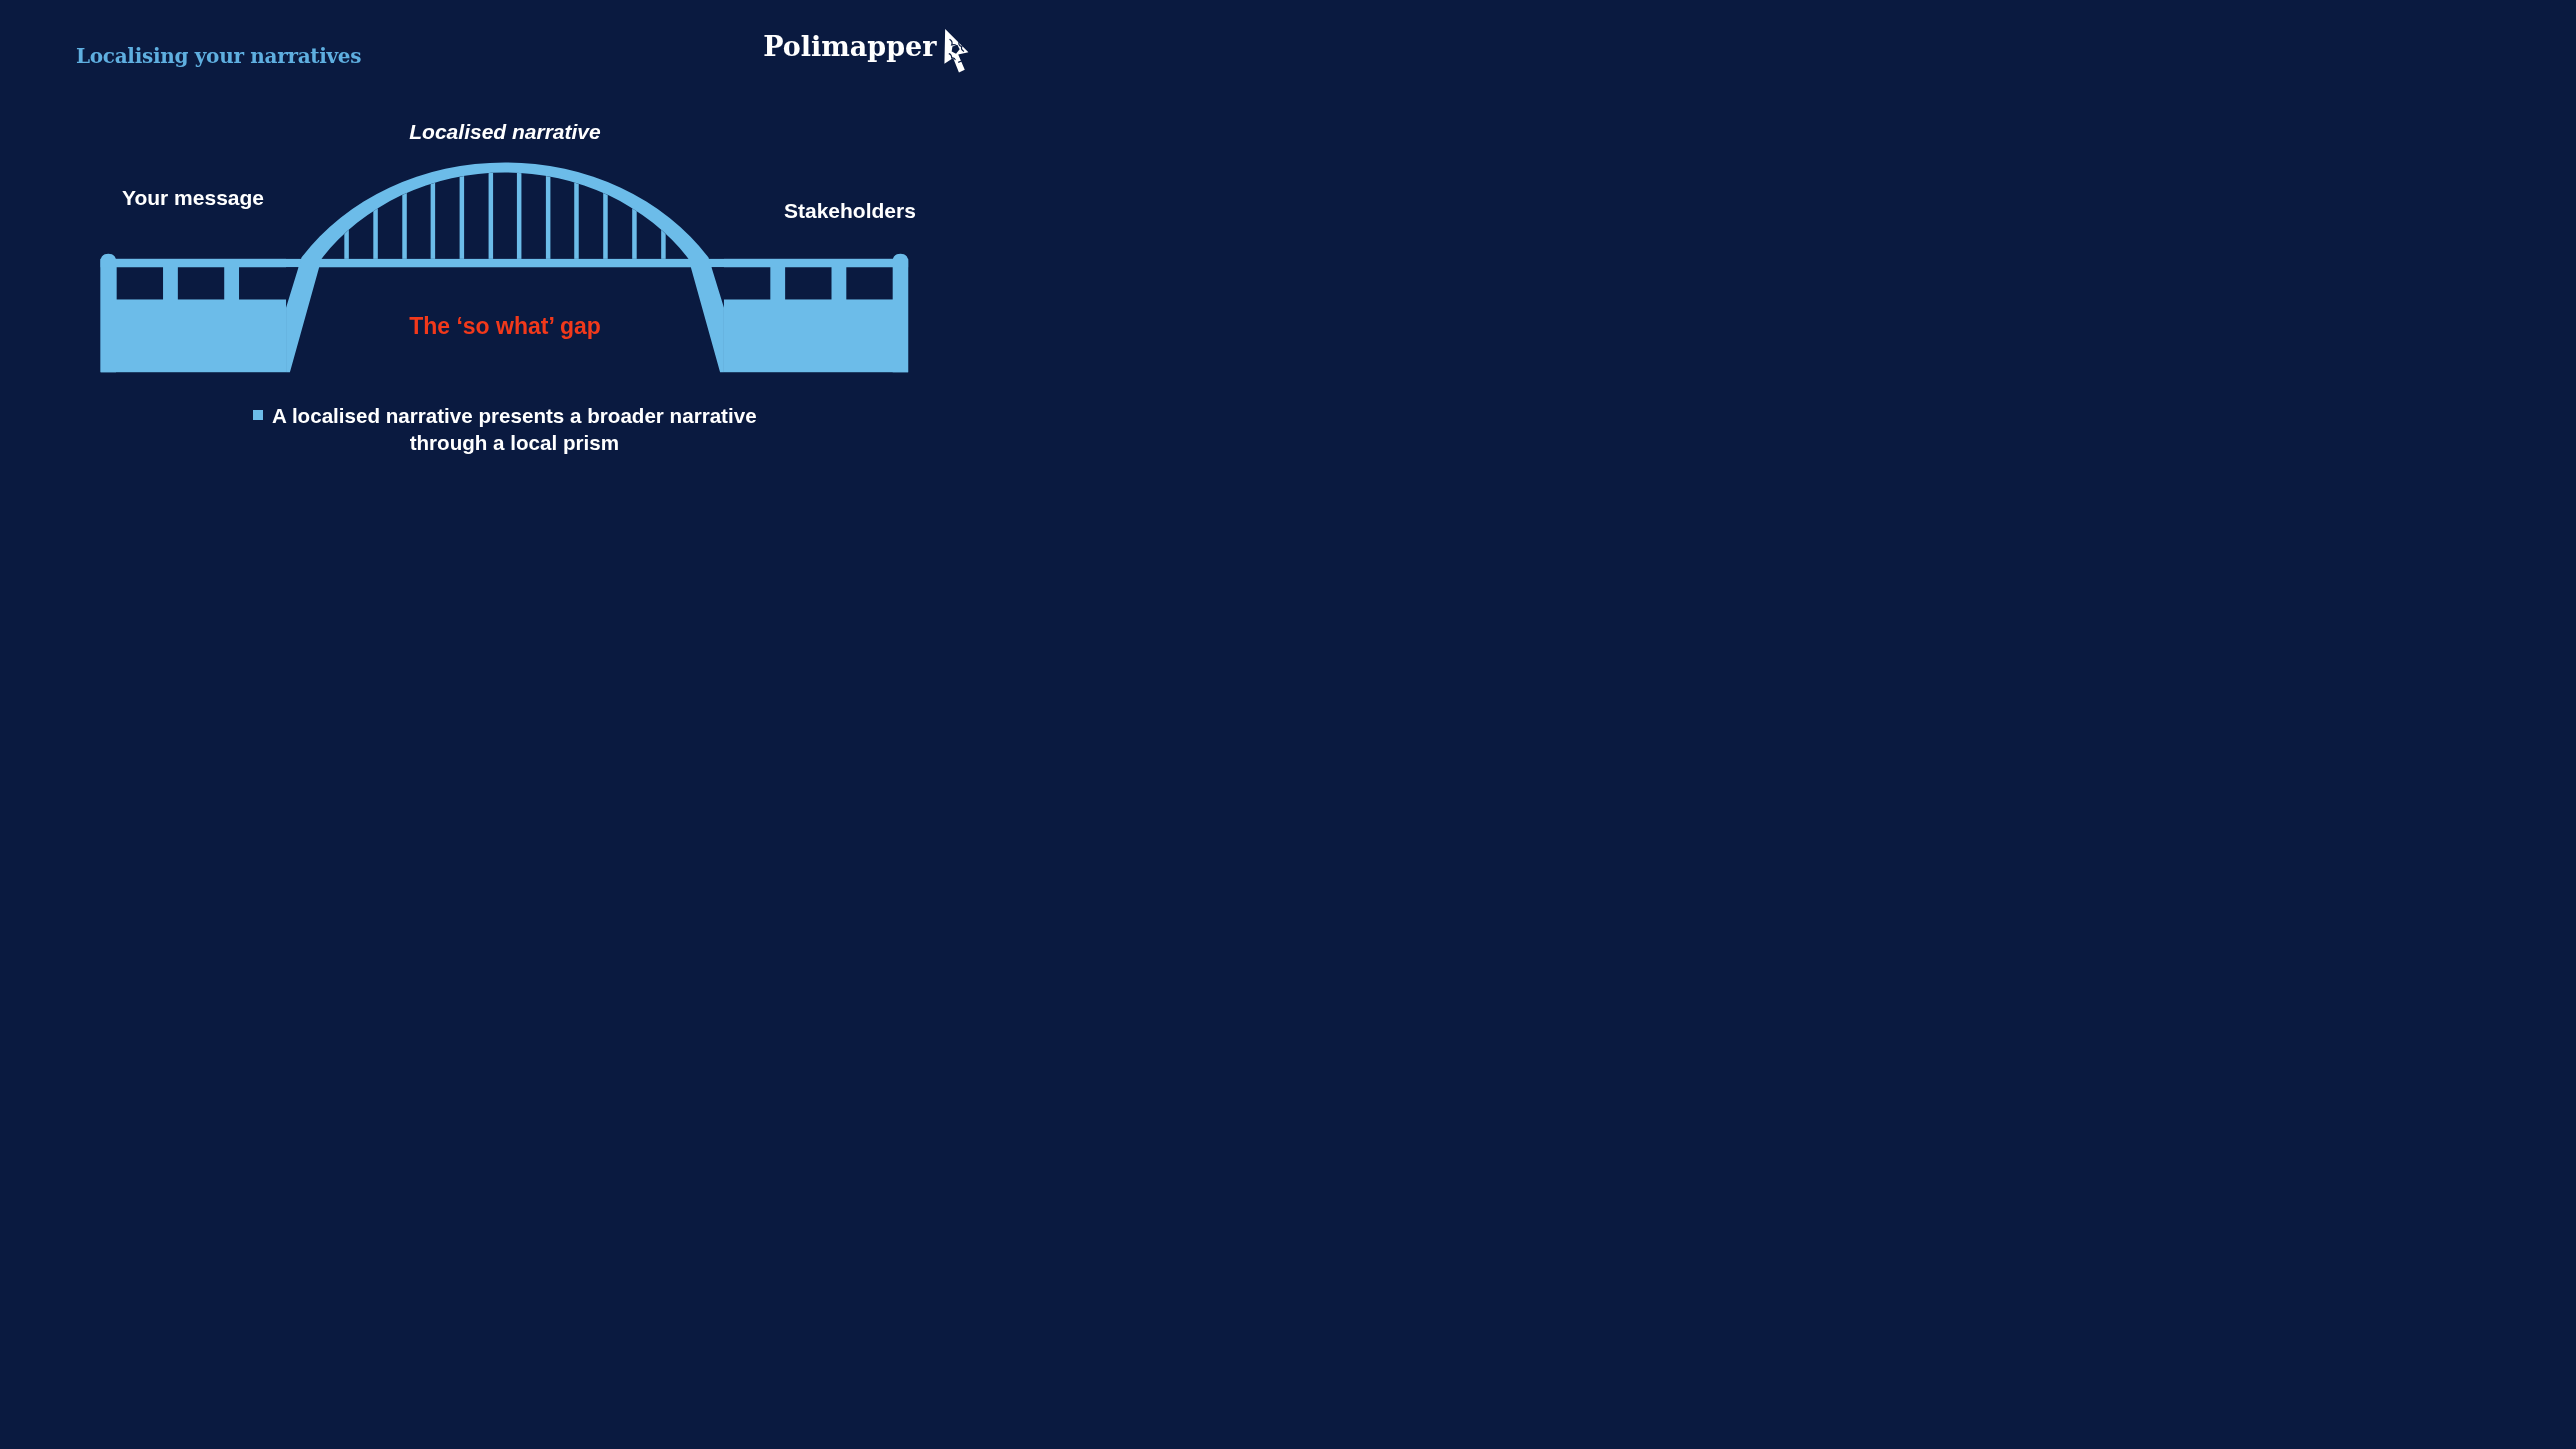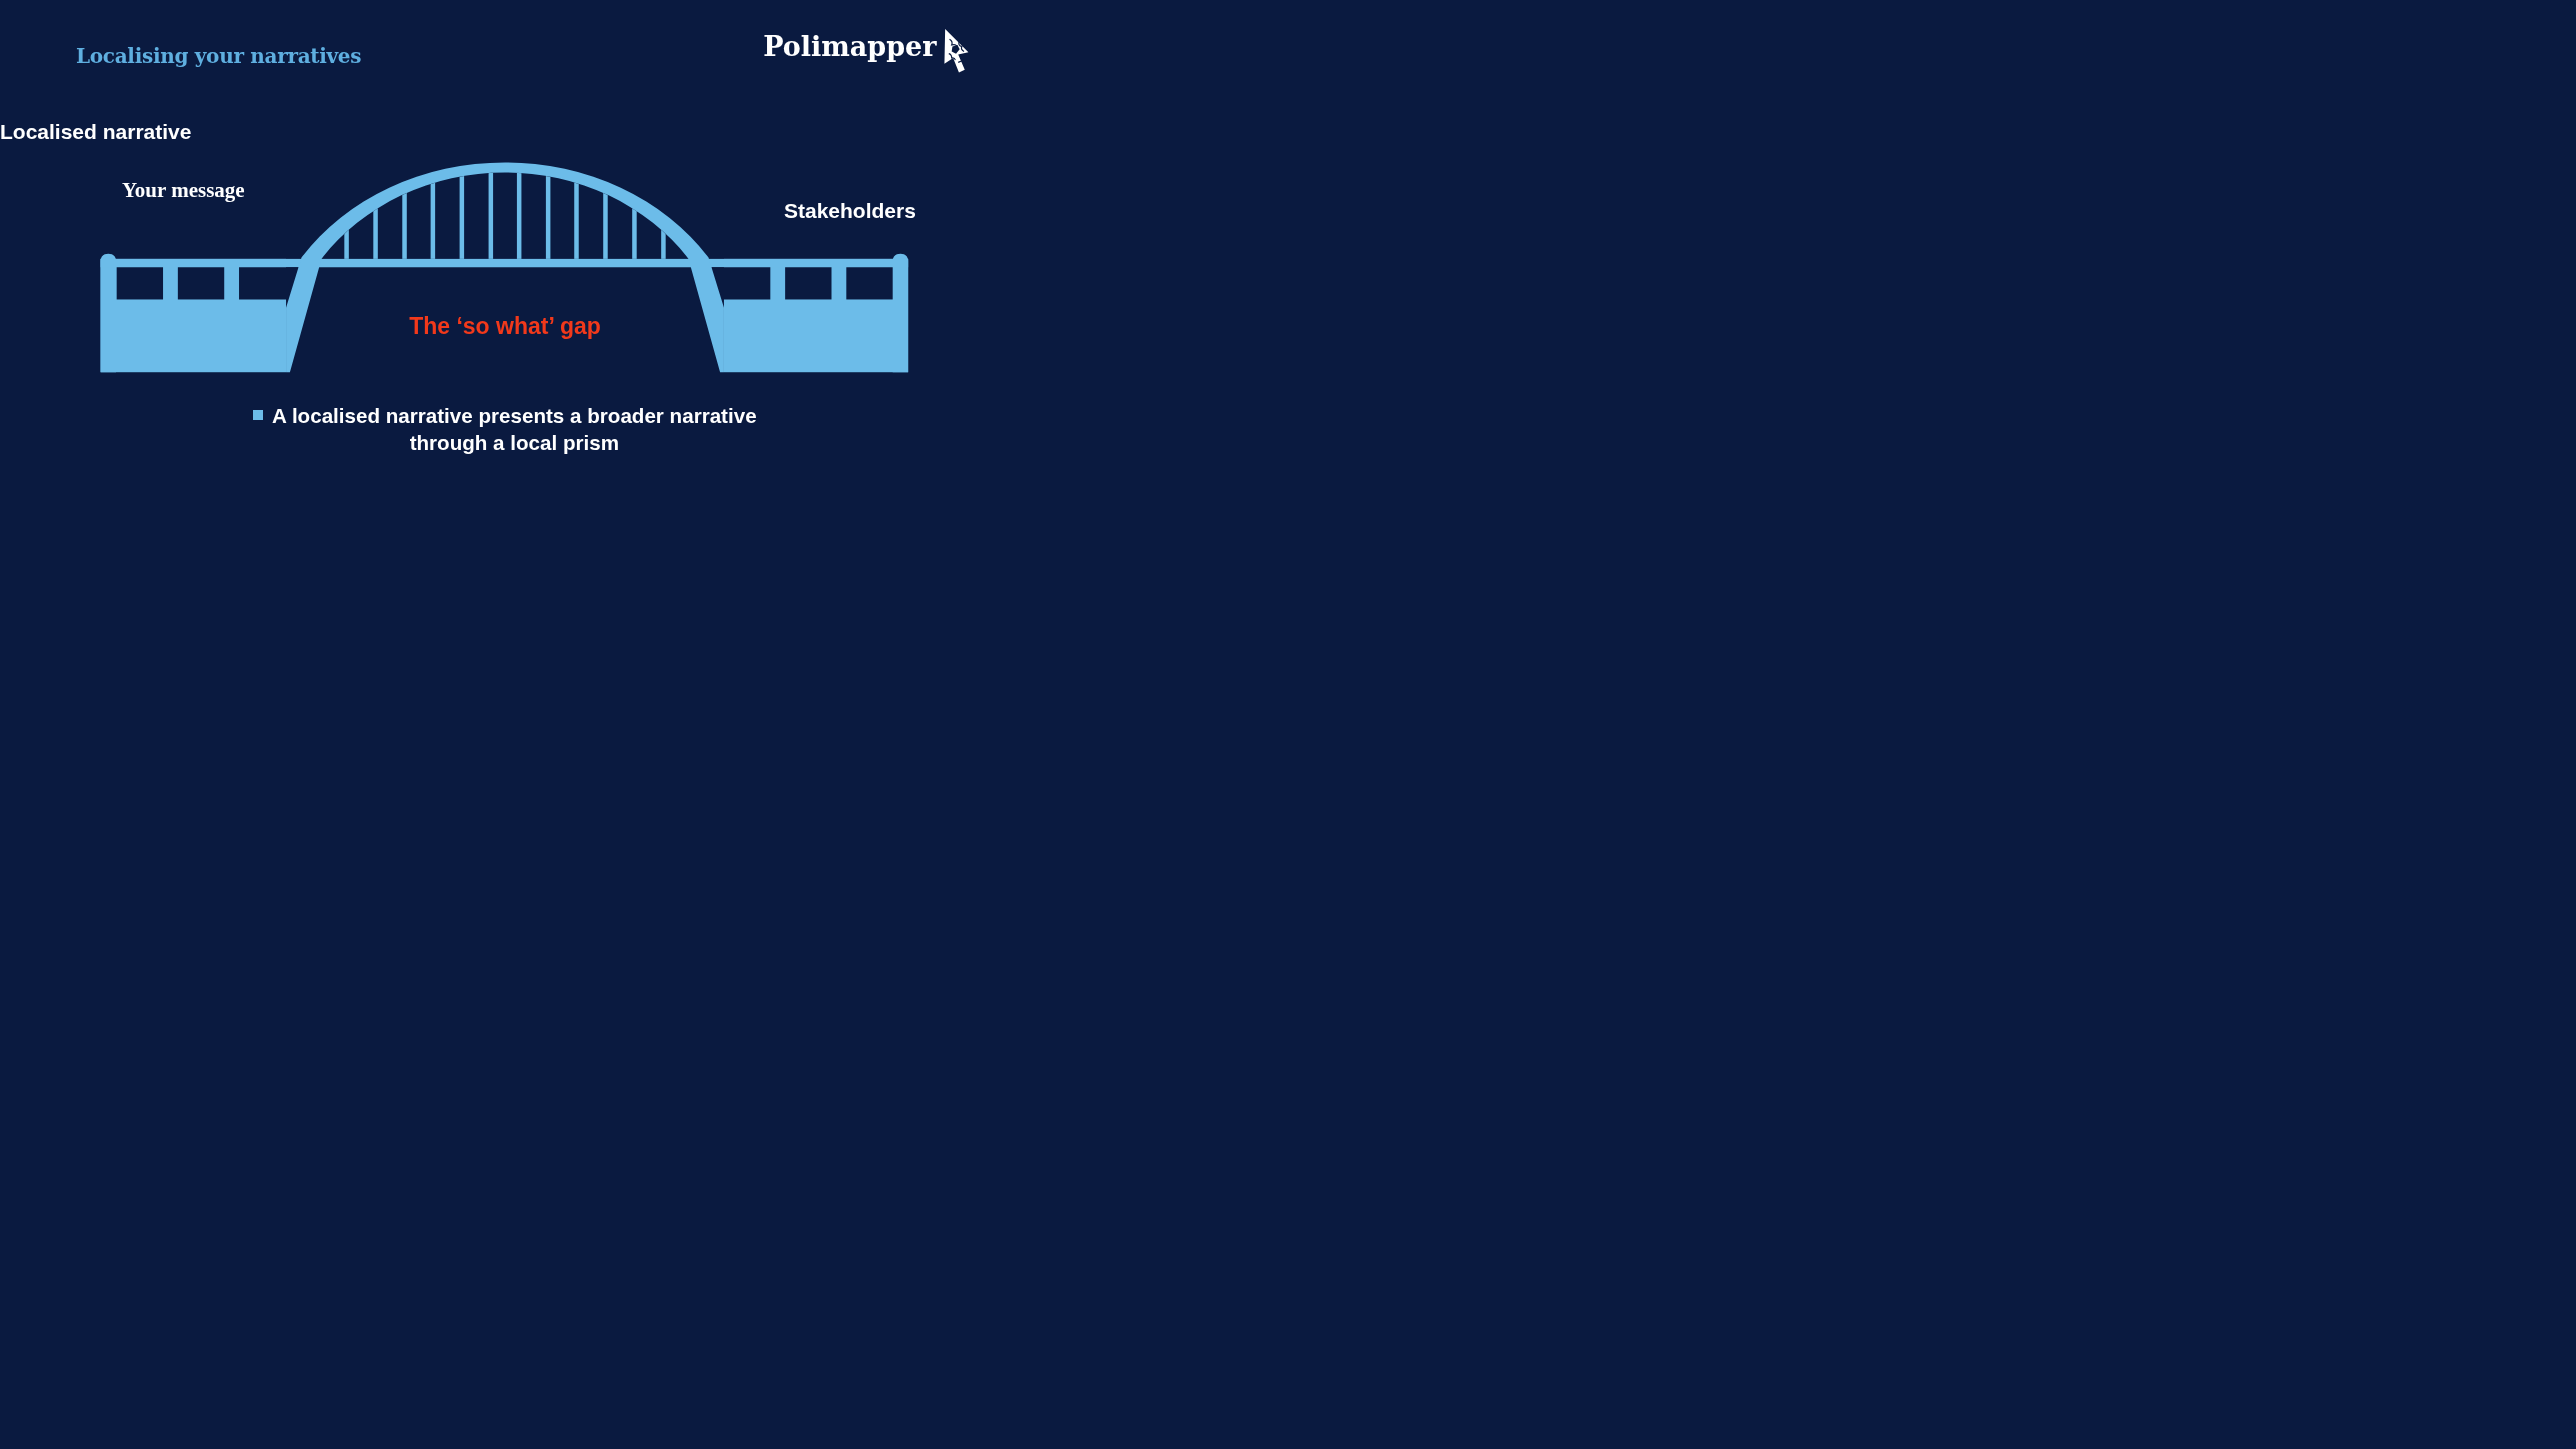--- a/index.html
+++ b/index.html
@@ -20,22 +20,22 @@
     font-weight:bold;font-size:20px;letter-spacing:-0.3px;
     color:var(--titleblue);
   }
   #logo{right:36px;top:32px;display:flex;align-items:flex-start;gap:4.5px;}
   #logo-text{
     font-family:"DejaVu Serif","Liberation Serif",serif;
     font-weight:bold;font-size:27px;color:var(--white);line-height:1.1;
   }
   #logo-icon{width:33px;height:45px;margin-top:-2.6px;}
   .bridge-label{color:var(--white);font-weight:700;font-size:21px;}
-  #label-top{left:0;right:0;top:120px;text-align:left;}
-  #label-left{left:122px;top:178px;font-family:Liberation Serif, serif;}
+  #label-top{left:0;right:0;top:120px;text-align:center;font-style:italic;}
+  #label-left{left:122px;top:186px;}
   #label-right{left:784px;top:199px;}
   #gap-label{
     left:0;right:0;top:313px;text-align:center;
     color:var(--red);font-weight:700;font-size:23px;
   }
   #bridge-svg{left:0;top:0;}
   .blue{fill:var(--bridge);}
   .navy{fill:var(--bg);}
   #bullets{left:0;right:0;top:402px;}
   .bullet-item{

